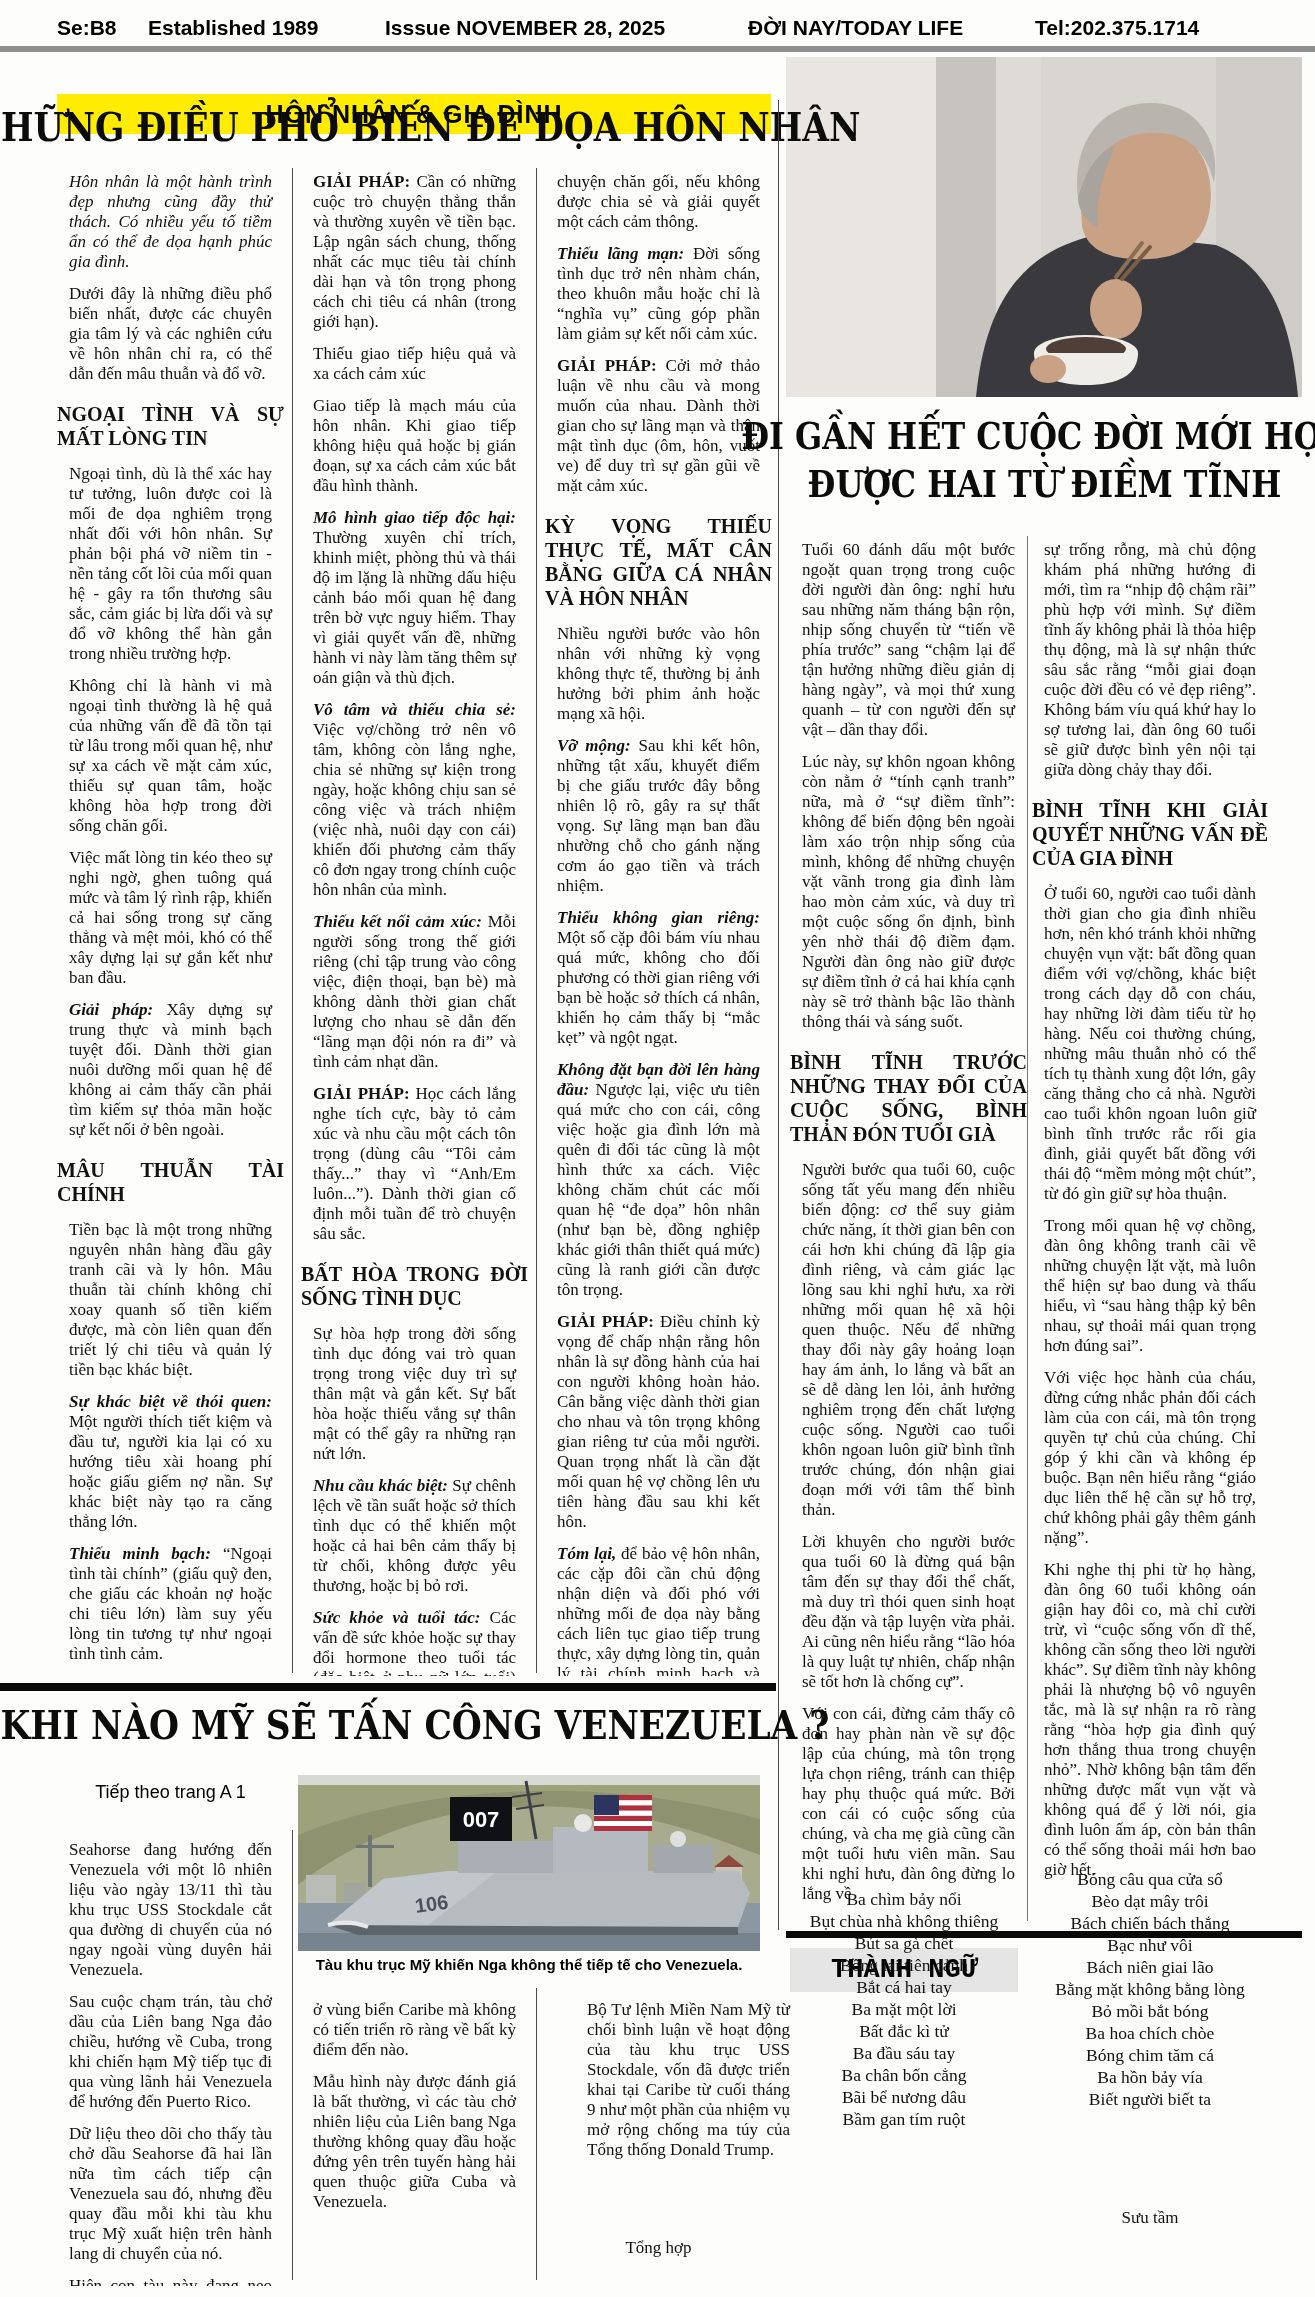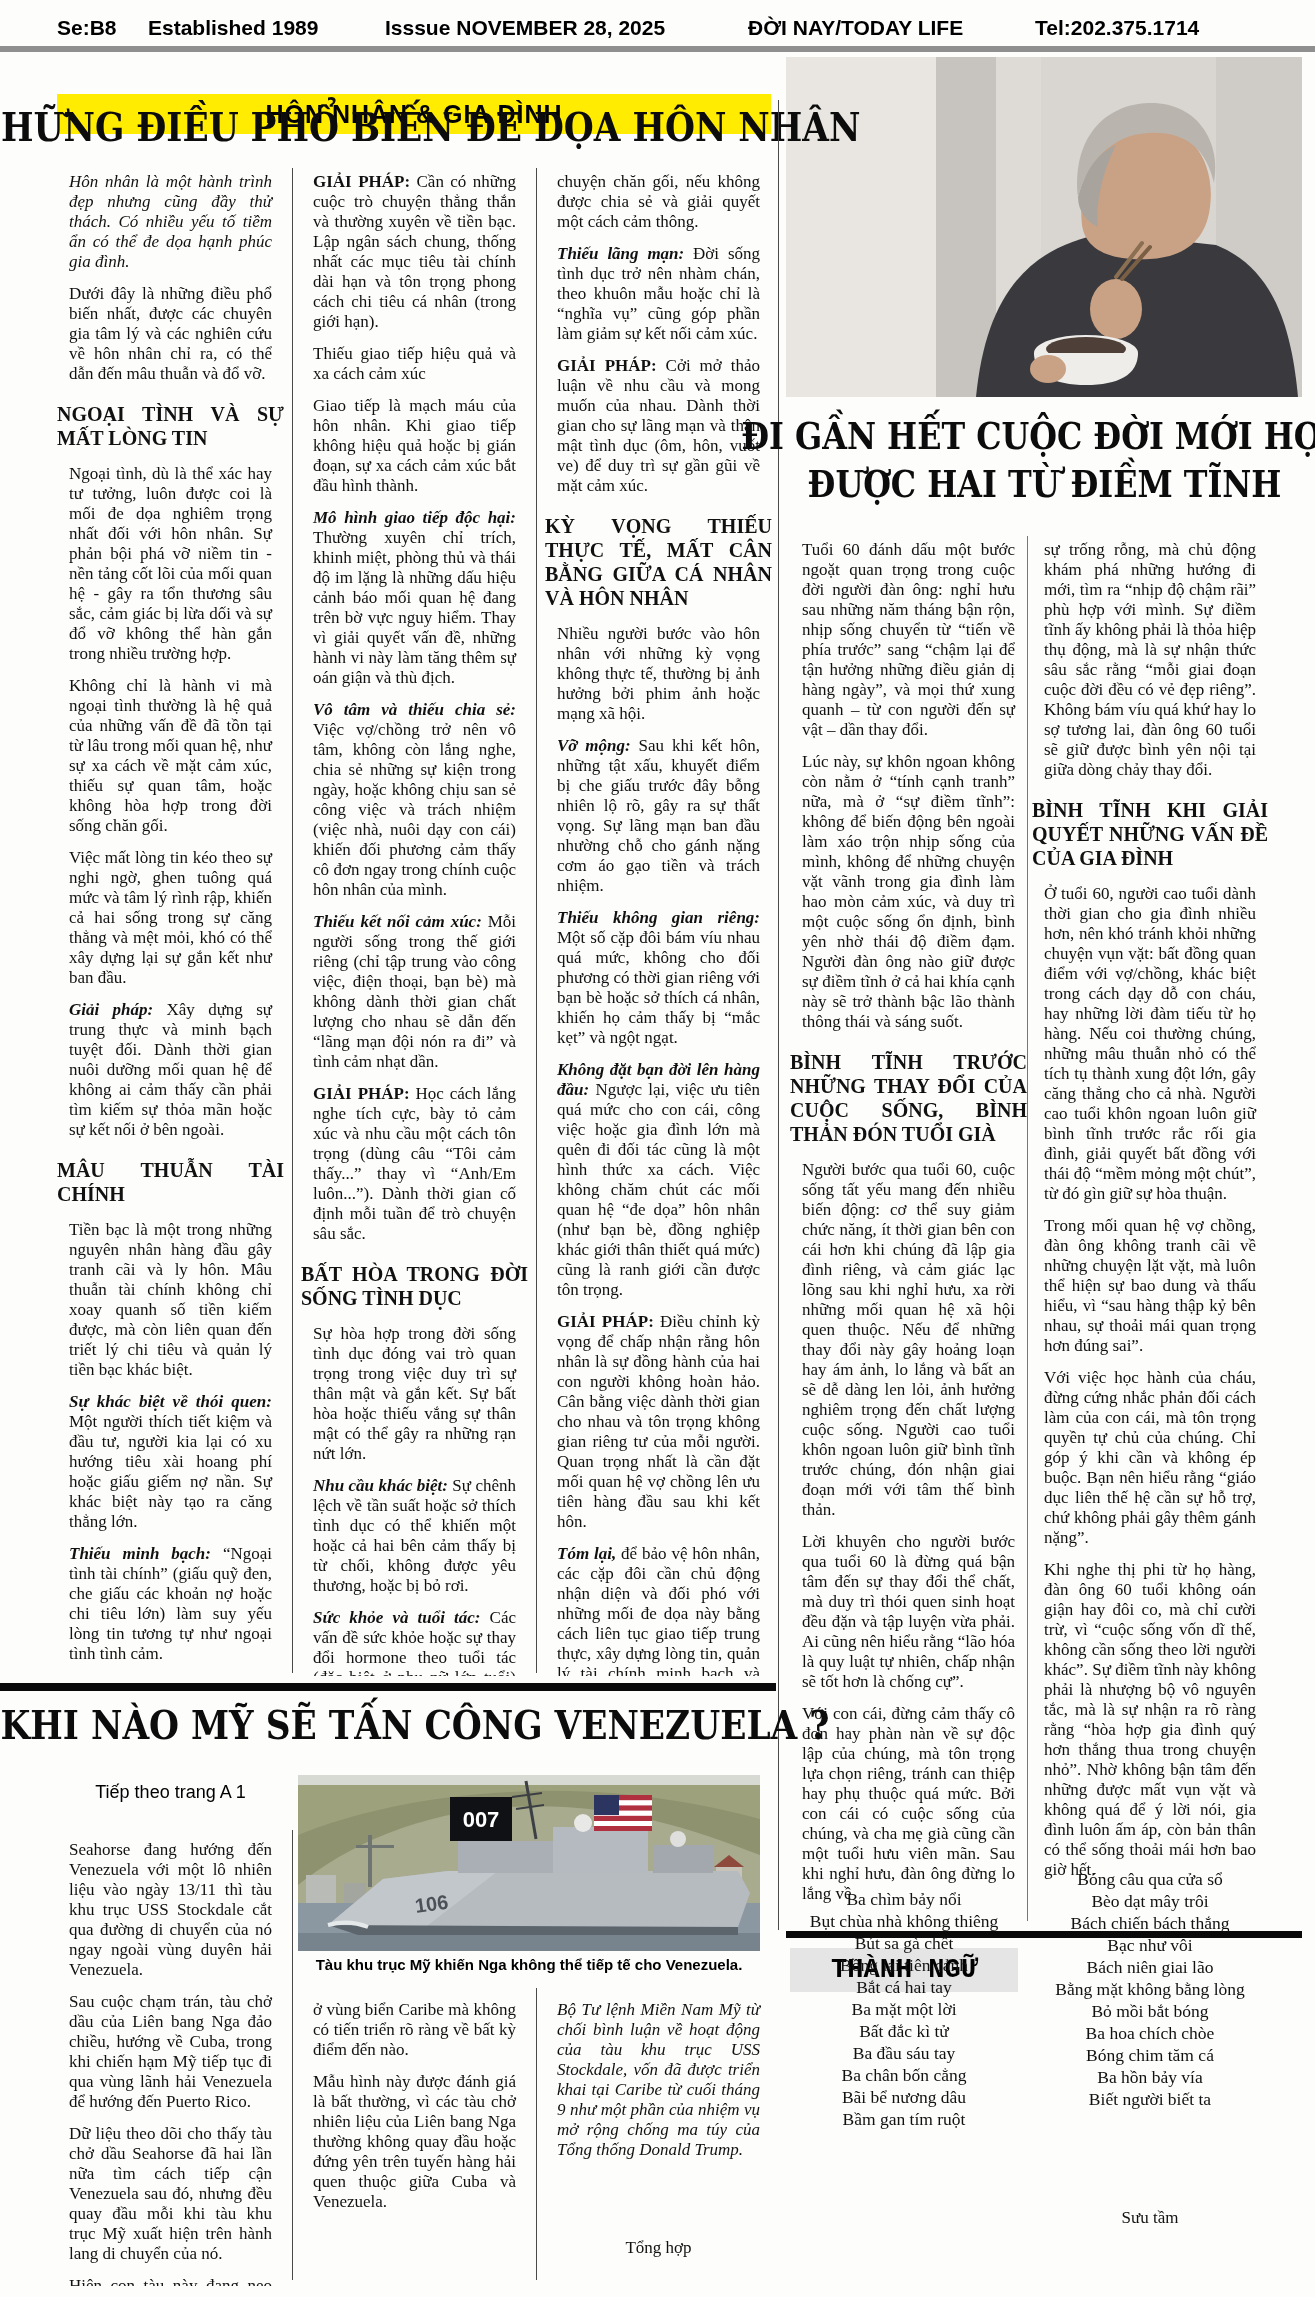--- a/index.html
+++ b/index.html
@@ -227,21 +227,21 @@
       <text x="118" y="138" font-family="Liberation Sans, sans-serif" font-size="20" font-weight="bold" fill="#4a5158" transform="rotate(-8 118 138)">106</text>
       <path d="M30,150 C45,146 60,148 70,152" stroke="#e6e9ea" stroke-width="4" fill="none"></path>
     </svg>
   </div>
   <div class="abs caption" style="left:298px;top:1956px;width:462px;">Tàu khu trục Mỹ khiến Nga không thể tiếp tế cho Venezuela.</div>
 
   <div class="abs col" style="left:301px;top:1988px;width:227px;height:295px;">
       <p>ở vùng biển Caribe mà không có tiến triển rõ ràng về bất kỳ điểm đến nào.</p>
       <p>Mẫu hình này được đánh giá là bất thường, vì các tàu chở nhiên liệu của Liên bang Nga thường không quay đầu hoặc đứng yên trên tuyến hàng hải quen thuộc giữa Cuba và Venezuela.</p>
     </div>
-  <div class="abs col" style="left:545px;top:1988px;width:227px;height:230px;font-style:italic;">
+  <div class="abs col" style="left:575px;top:1988px;width:227px;height:230px;">
       <p>Bộ Tư lệnh Miền Nam Mỹ từ chối bình luận về hoạt động của tàu khu trục USS Stockdale, vốn đã được triển khai tại Caribe từ cuối tháng 9 như một phần của nhiệm vụ mở rộng chống ma túy của Tổng thống Donald Trump.</p>
     </div>
   <div class="abs credit" style="left:545px;top:2238px;width:227px;">Tổng hợp</div>
 
   <div class="abs vrule" style="left:292px;top:1830px;height:450px;"></div>
   <div class="abs vrule" style="left:536px;top:1988px;height:292px;"></div>
 
 </div>
 
 </body></html>

